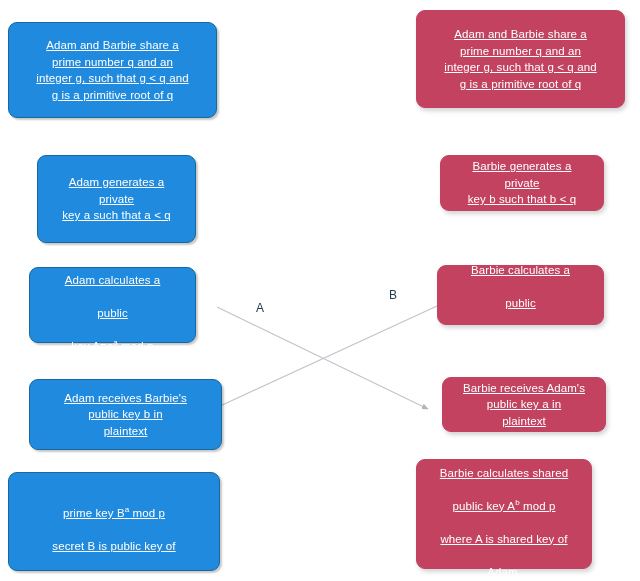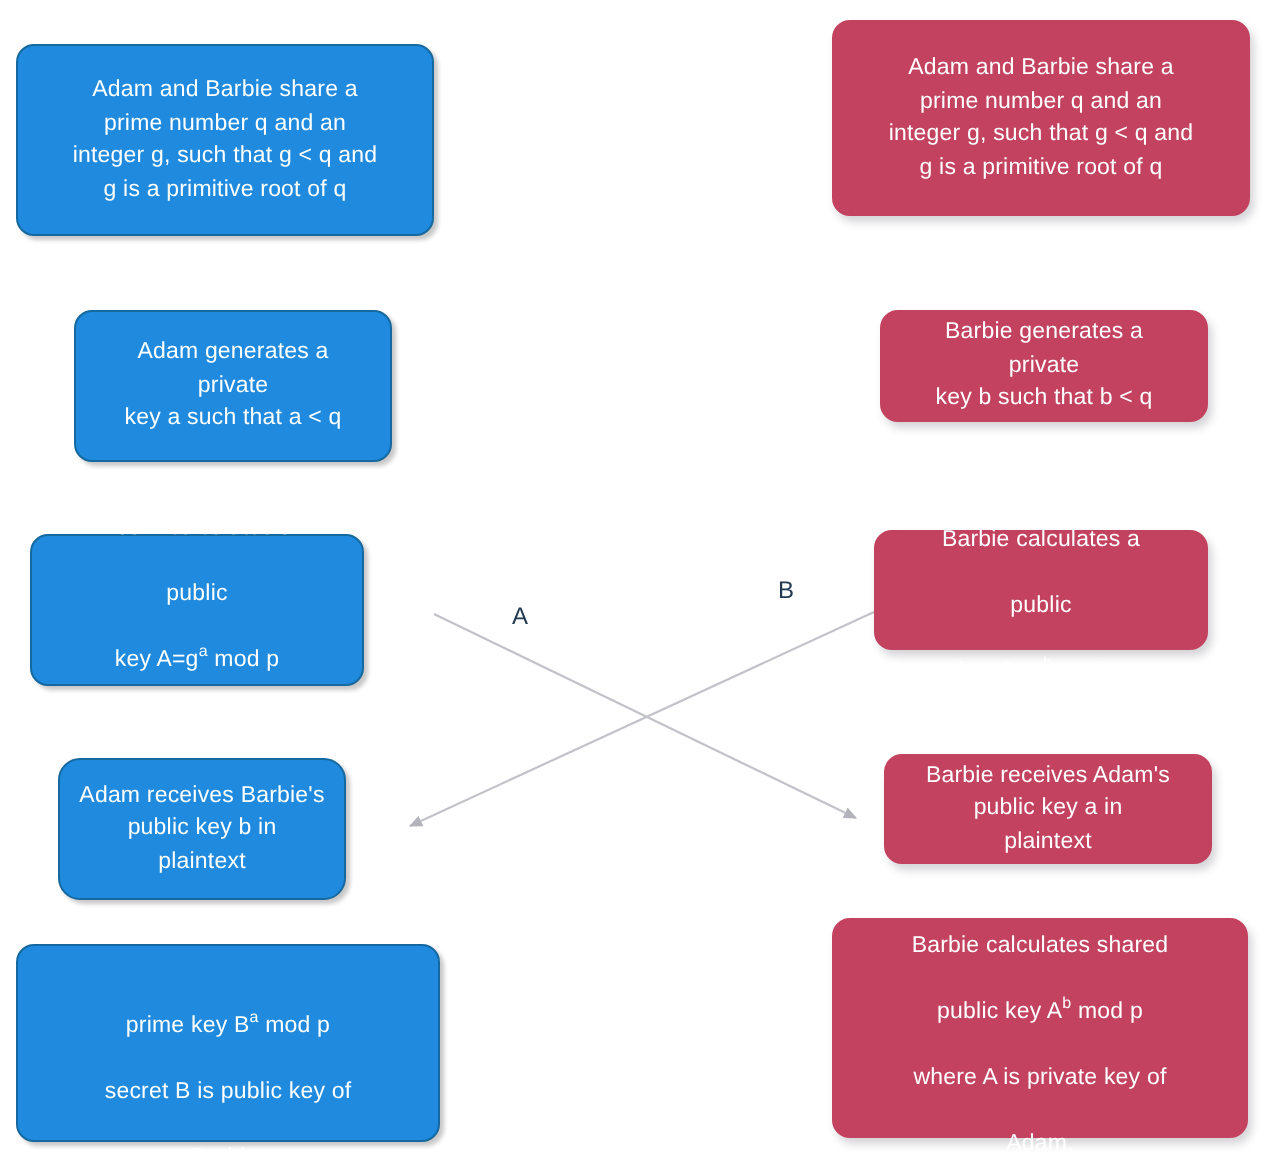--- a/index.html
+++ b/index.html
@@ -25,20 +25,21 @@
     border-radius: 9px;
     color: #ffffff;
     font-size: 11.5px;
     line-height: 16.5px;
     text-align: center;
     display: flex;
     align-items: center;
     justify-content: center;
     padding: 4px 7px;
     letter-spacing: 0.1px;
+    text-decoration: underline;
   }
   .node.blue {
     background: #1f8ade;
     border: 1px solid #15699f;
     box-shadow: 2px 2px 2px rgba(0,0,0,0.22);
   }
   .node.red {
     background: #c2425f;
     border: 1px solid #c2425f;
     box-shadow: 2px 3px 4px rgba(120,120,130,0.32);
@@ -90,74 +91,74 @@
 g is a primitive root of q</span>
   </div>
 
   <div class="node red" style="left:416px; top:10px; width:209px; height:98px;">
     <span class="txt">Adam and Barbie share a
 prime number q and an
 integer g, such that g &lt; q and
 g is a primitive root of q</span>
   </div>
 
-  <div class="node blue" style="left:37px; top:155px; width:159px; height:76px;">
+  <div class="node blue" style="left:37px; top:155px; width:159px; height:88px;">
     <span class="txt">Adam generates a
 private
 key a such that a &lt; q</span>
   </div>
 
   <div class="node red" style="left:440px; top:155px; width:164px; height:56px;">
     <span class="txt">Barbie generates a
 private
 key b such that b &lt; q</span>
   </div>
 
-  <div class="node blue" style="left:15px; top:267px; width:167px; height:76px;align-items:flex-end;">
+  <div class="node blue" style="left:29px; top:267px; width:167px; height:76px;">
     <span class="txt">
       <span>Adam calculates a</span><br>
       <span>public</span><br>
       <span><span>key A=g</span><sup>a</sup><span> mod p</span></span>
     </span>
   </div>
 
   <div class="node red" style="left:437px; top:265px; width:167px; height:60px;">
     <span class="txt">
       <span>Barbie calculates a</span><br>
       <span>public</span><br>
       <span><span>key B=g</span><sup>b</sup><span> mod p</span></span>
     </span>
   </div>
 
-  <div class="node blue" style="left:29px; top:379px; width:144px; height:71px;border-radius:11px;">
+  <div class="node blue" style="left:29px; top:379px; width:193px; height:71px;">
     <span class="txt">Adam receives Barbie's
 public key b in
 plaintext</span>
   </div>
 
   <div class="node red" style="left:442px; top:377px; width:164px; height:55px;">
     <span class="txt">Barbie receives Adam's
 public key a in
 plaintext</span>
   </div>
 
   <div class="node blue" style="left:8px; top:472px; width:212px; height:99px;">
     <span class="txt">
       <br>
       <span><span>prime key B</span><sup>a</sup><span>  mod p</span></span><br>
       <span>secret  B  is public  key  of</span><br>
       <span>Barbie.</span>
     </span>
   </div>
 
-  <div class="node red" style="left:416px; top:459px; width:208px; height:110px;">
+  <div class="node red" style="left:416px; top:459px; width:176px; height:110px;">
     <span class="txt">
       <span>Barbie calculates shared</span><br>
       <span><span>public key A</span><sup>b</sup><span>  mod p</span></span><br>
-      <span>where  A is private  key  of</span><br>
+      <span>where  A is shared  key  of</span><br>
       <span>Adam.</span>
     </span>
   </div>
 
   <div class="edge-label" style="left:256px; top:301px;">A</div>
   <div class="edge-label" style="left:389px; top:288px;">B</div>
 
 </div>
 
 </body></html>

